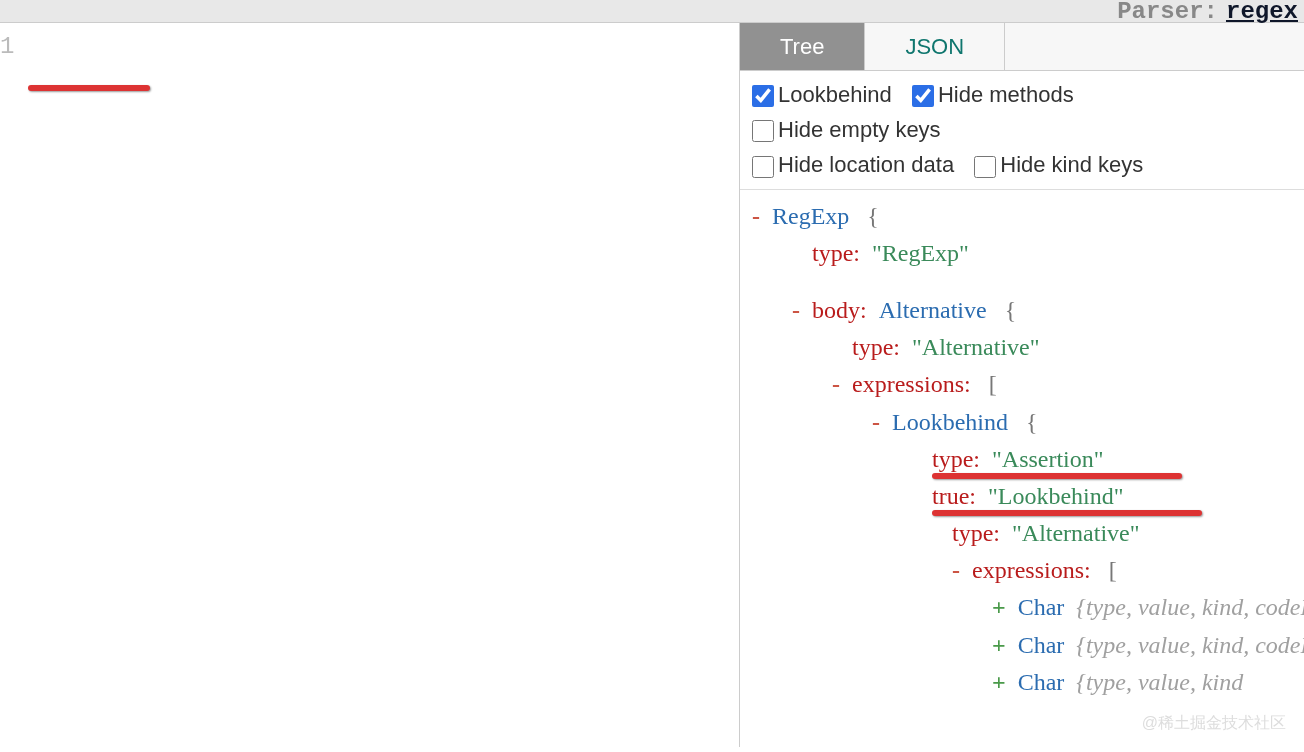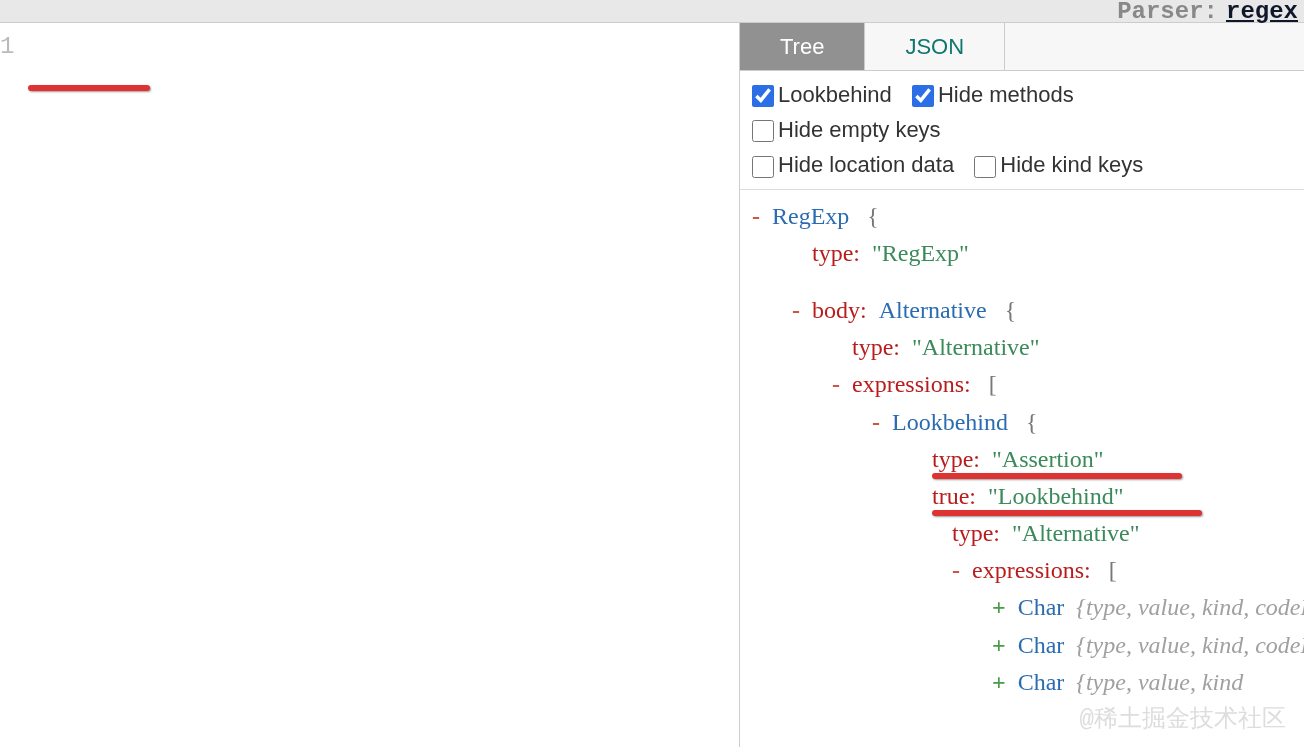--- a/index.html
+++ b/index.html
@@ -139,22 +139,22 @@
       height: 6px;
       background: #d33;
       border-radius: 3px;
       box-shadow: 1px 1px 2px rgba(0,0,0,0.4);
     }
     .watermark {
       position: absolute;
       right: 18px;
       bottom: 18px;
       color: #ddd;
-      font-size: 24px;
-      font-family: Liberation Mono, monospace;
+      font-size: 16px;
+      font-family: Liberation Sans, sans-serif;
     }
   </style>
 </head>
 <body>
 
 <div class="topbar">
   <span class="parser-label">Parser:</span>
   <a href="#">regex</a>
 </div>
 

